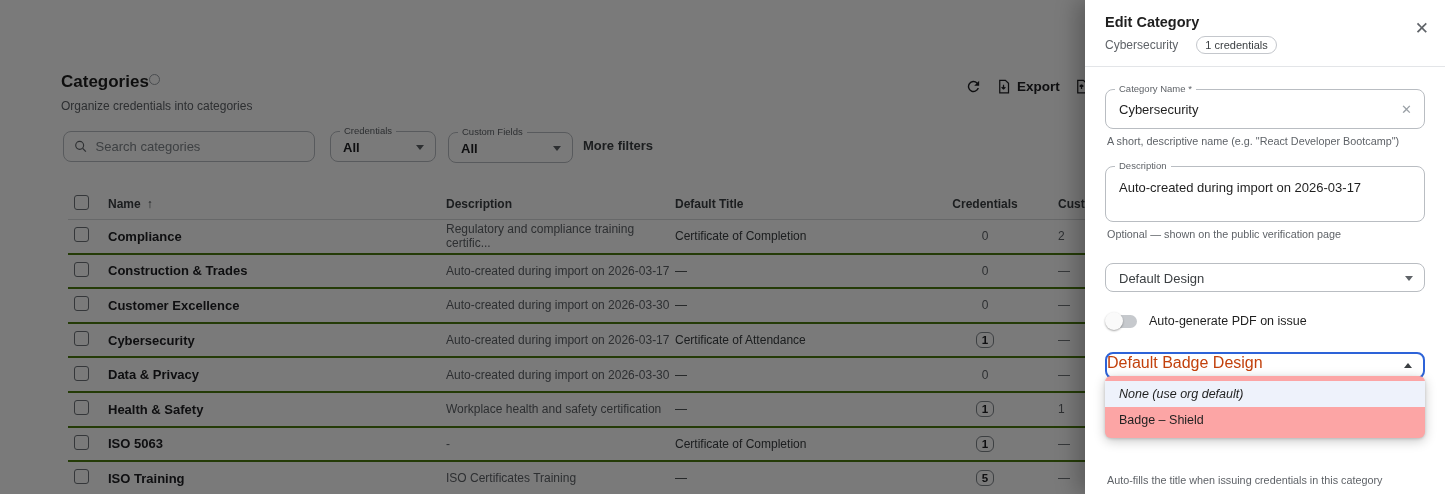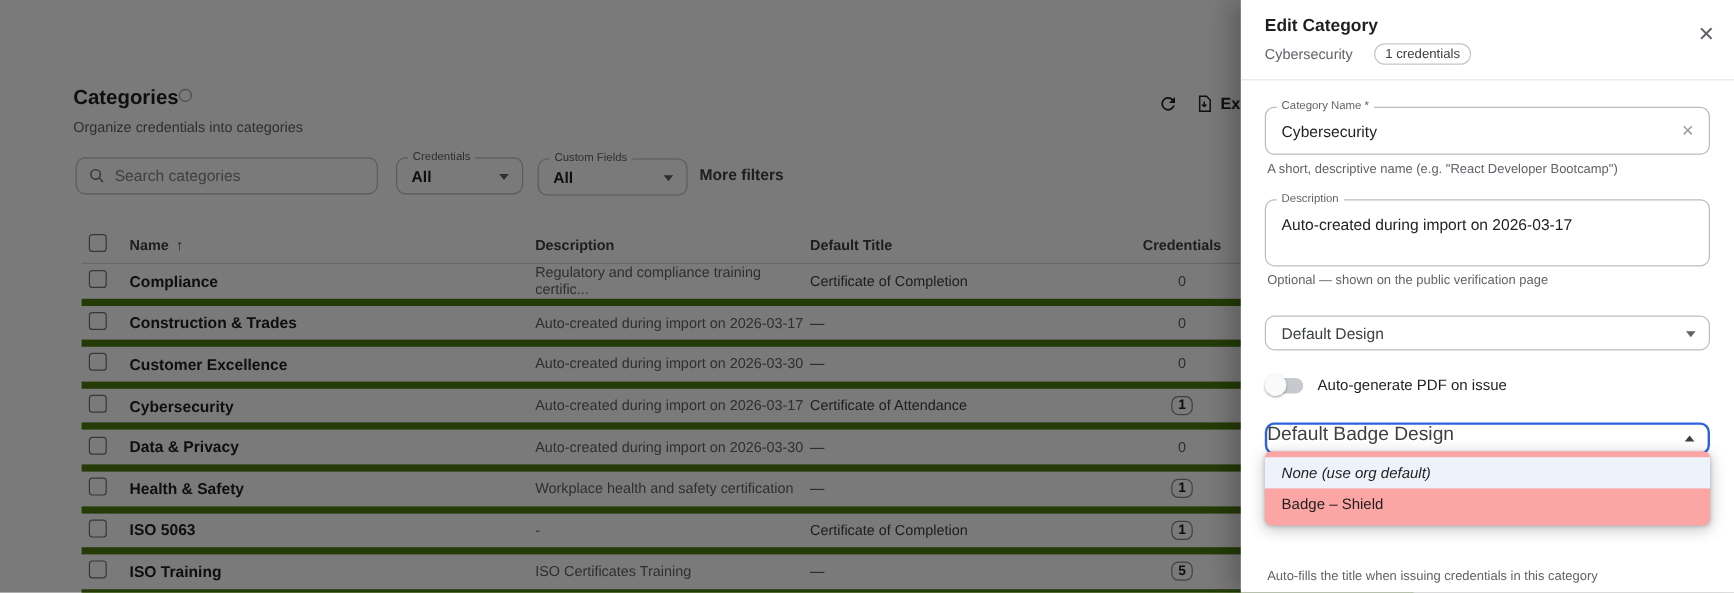--- a/index.html
+++ b/index.html
@@ -34,36 +34,36 @@
     border-left:4.5px solid transparent; border-right:4.5px solid transparent; border-bottom:5px solid #3c4043; }
 
   #credentials-filter { left:330px; top:131px; width:106px; height:31px; }
   #customfields-filter { left:448px; top:132px; width:125px; height:31px; }
   .more-filters { position:absolute; left:583px; top:138px; font-size:13px; font-weight:600; color:#3c4043; cursor:pointer; }
 
   
   .table { position:absolute; left:68px; top:188px; width:1110px; }
   .thead, .trow { display:grid; grid-template-columns:40px 338px 229px 275px 70px 160px; align-items:center; }
   .thead { height:32px; border-bottom:1px solid #d7d9dc; font-size:12px; font-weight:bold; color:#3c4043; }
-  .trow { height:34.6px; border-bottom:6px solid #4d7c0f; font-size:12px; color:#5f6368; }
+  .trow { height:34.6px; border-bottom:2px solid #4d7c0f; font-size:12px; color:#5f6368; }
   .cell.cb { padding-left:6px; }
   .checkbox { display:inline-block; width:15px; height:15px; border:1.5px solid #6f747a; border-radius:3px; background:transparent; }
   .cell.name { font-size:13px; font-weight:600; color:#202124; }
   .cell.dtitle { color:#3c4043; }
   .cell.cred { text-align:center; }
   .cell.custom { padding-left:38px; }
   .sort-arrow { font-size:12px; color:#3c4043; margin-left:6px; }
   .count-chip { display:inline-block; min-width:14px; padding:1px 5px; border:1px solid #80868b; border-radius:6px;
     font-size:11.5px; font-weight:bold; color:#202124; text-align:center; background:#fff; }
 
   
   .scrim { position:absolute; inset:0; background:rgba(0,0,0,0.52); z-index:5; }
 
   
-  .panel { position:absolute; top:0; right:0; width:411px; height:494px; background:#fff; z-index:10;
+  .panel { position:absolute; top:0; right:0; width:360px; height:494px; background:#fff; z-index:10;
     box-shadow:-8px 0 20px rgba(0,0,0,0.25); }
   .panel-header { position:relative; padding:14px 20px 12px 20px; }
   .panel-title { font-size:14.5px; font-weight:bold; color:#1f1f1f; }
   .panel-subrow { display:flex; align-items:center; gap:8px; margin-top:6px; }
   .panel-subtitle { font-size:12px; color:#5f6368; }
   .chip { border:1px solid #c4c7cc; border-radius:11px; padding:2px 8px; font-size:11px; color:#3c4043; background:#fff;margin-left:10px; }
   .close-btn { position:absolute; right:16px; top:20px; font-size:17px; color:#5f6368; cursor:pointer; line-height:1; }
   .panel-divider { border-bottom:1px solid #e3e5e8; }
 
   .panel .field { position:relative; margin:0 20px; border:1px solid #b9bdc2; border-radius:8px; background:#fff; }
@@ -81,21 +81,21 @@
   #design-select { margin-top:23px; height:29px; }
   #design-select .sel-text { position:absolute; left:13px; top:50%; transform:translateY(-50%); font-size:13px; color:#3c4043; font-weight:normal; }
 
   .toggle-row { display:flex; align-items:center; gap:12px; margin:22px 20px 0 22px; }
   .toggle { position:relative; width:30px; height:13px; background:#c6c9cd; border-radius:7px; cursor:pointer; }
   .toggle .knob { position:absolute; left:-2px; top:-3px; width:18px; height:18px; border-radius:50%;
     background:#fafafa; box-shadow:0 1px 2px rgba(0,0,0,0.35); }
   .toggle-label { font-size:12.5px; color:#1f1f1f; }
 
   #badge-select { margin-top:24px; height:27px; border:2px solid #2d63d8; }
-  #badge-select .nlabel { color:#404040; top:-8px; }
+  #badge-select .nlabel { color:#c2410c; top:-8px; }
 
   .menu { position:absolute; left:20px; right:20px; top:376px; background:#fca5a5; border-radius:6px;
     box-shadow:0 3px 12px rgba(0,0,0,0.22), 0 1px 3px rgba(0,0,0,0.15); padding:5px 0; z-index:12; }
   .menu-item { padding:6px 14px; font-size:12.5px; color:#1f1f1f; cursor:pointer; }
   .menu-item.italic { font-style:italic; }
   .menu-item.selected { background:#eef2fb; }
 
   .panel-helper-bottom { position:absolute; left:22px; top:474px; font-size:10.8px; color:#5f6368; z-index:11; }
 </style>
 </head>

